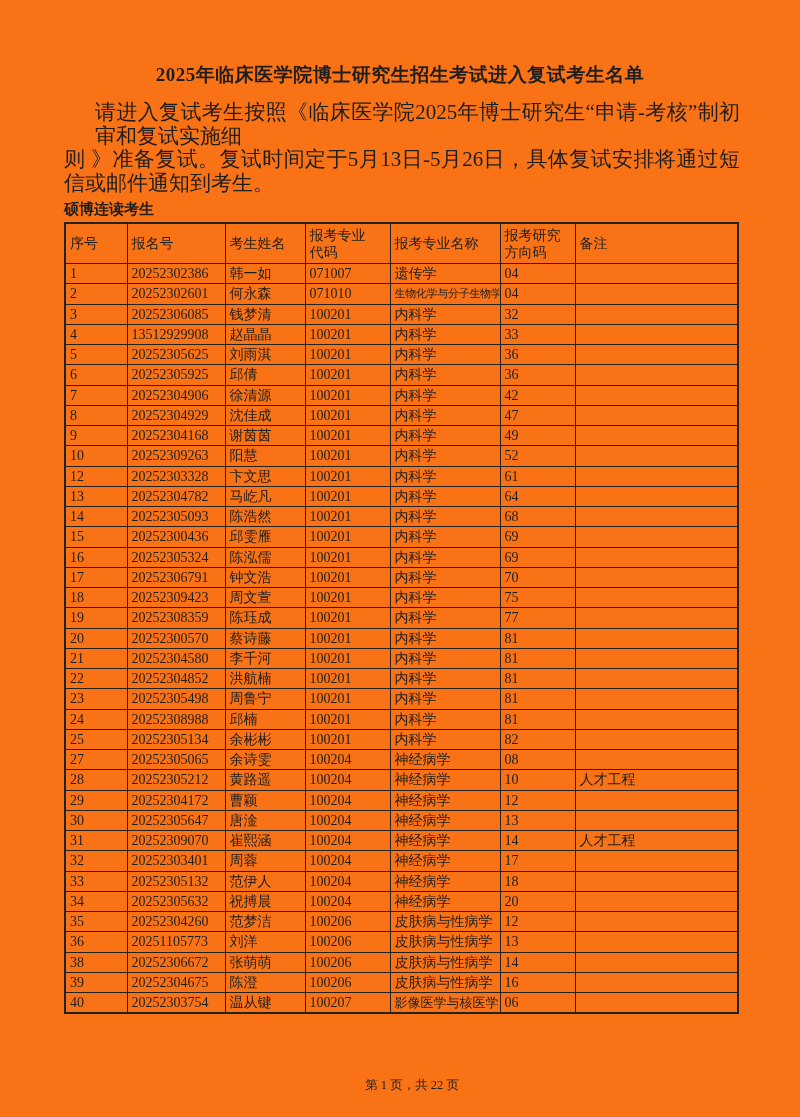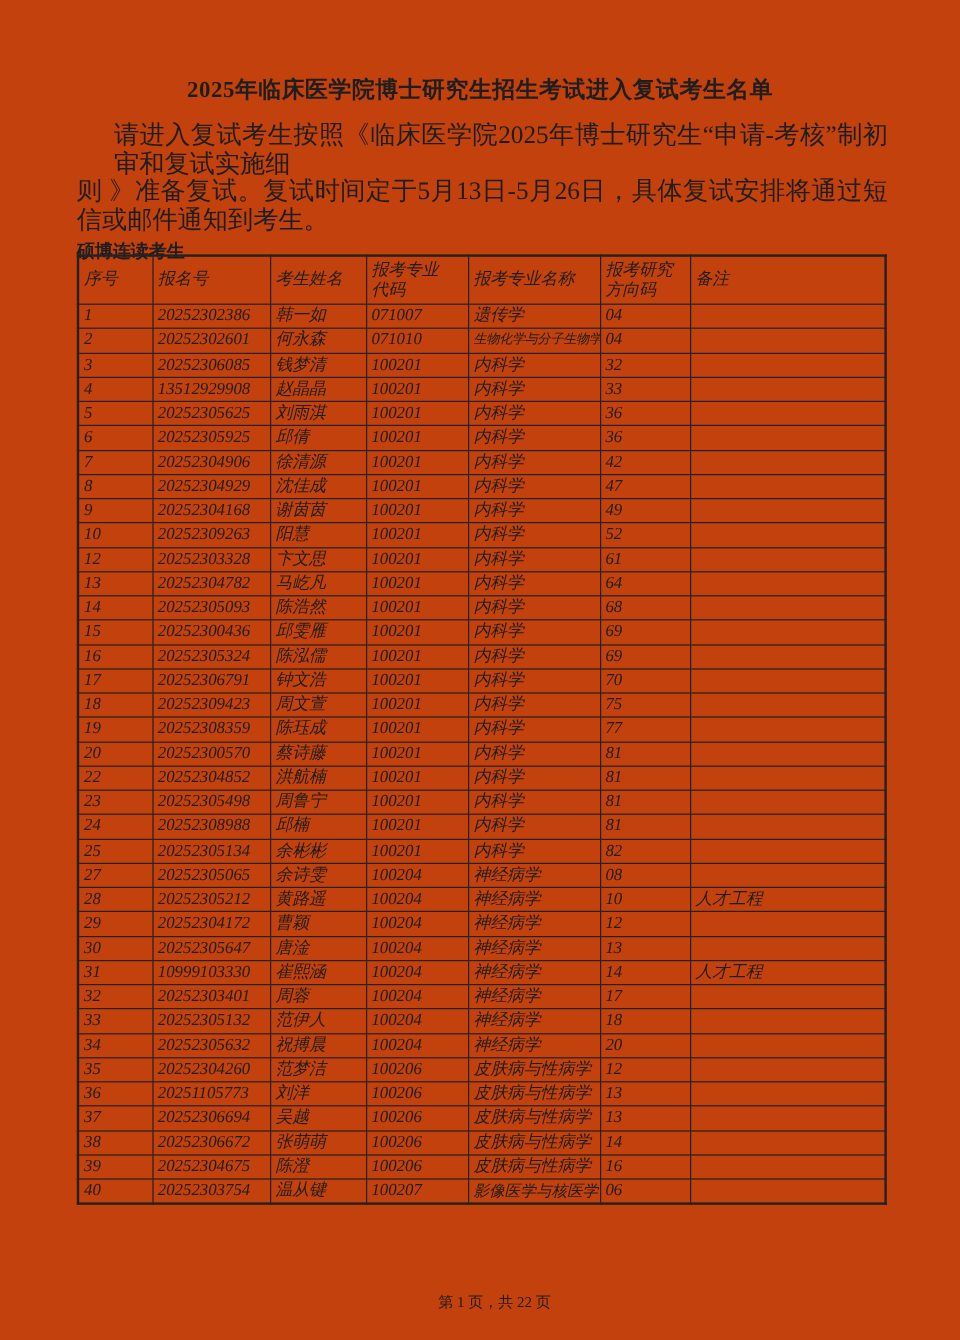--- a/index.html
+++ b/index.html
@@ -1,20 +1,20 @@
 <!DOCTYPE html>
 <html><head>
 <meta charset="utf-8">
 <style>
   html, body { margin: 0; padding: 0; background: #ffffff; }
   .page {
     position: relative;
     width: 800px;
     height: 1117px;
-    background: #c2410c;
+    background: #f97316;
     font-family: "Liberation Serif", serif;
     color: #1e1e1e;
     overflow: hidden;
   }
   .title {
     position: absolute;
     top: 62px;
     left: 0;
     width: 100%;
     text-align: center;
@@ -34,27 +34,26 @@
   .intro .line1 { padding-left: 31px; }
   .section-title {
     position: absolute;
     top: 200px;
     left: 64px;
     font-size: 15px;
     font-weight: bold;
   }
   table.roster {
     position: absolute;
-    top: 212px;
+    top: 222px;
     left: 64px;
     width: 673px;
     border-collapse: collapse;
     table-layout: fixed;
     border: 2px solid #222222;
-    font-style: italic;
   }
   .roster th, .roster td {
     border: 1px solid #222222;
     padding: 0 4px;
     font-size: 14px;
     font-weight: normal;
     text-align: left;
     vertical-align: middle;
     overflow: hidden;
   }
@@ -282,20 +281,29 @@
         <tr>
           <td>20</td>
           <td>20252300570</td>
           <td>蔡诗藤</td>
           <td>100201</td>
           <td>内科学</td>
           <td>81</td>
           <td></td>
         </tr>
         <tr>
+          <td>21</td>
+          <td>20252304580</td>
+          <td>李千河</td>
+          <td>100201</td>
+          <td>内科学</td>
+          <td>81</td>
+          <td></td>
+        </tr>
+        <tr>
           <td>22</td>
           <td>20252304852</td>
           <td>洪航楠</td>
           <td>100201</td>
           <td>内科学</td>
           <td>81</td>
           <td></td>
         </tr>
         <tr>
           <td>23</td>
@@ -355,21 +363,21 @@
           <td>30</td>
           <td>20252305647</td>
           <td>唐淦</td>
           <td>100204</td>
           <td>神经病学</td>
           <td>13</td>
           <td></td>
         </tr>
         <tr>
           <td>31</td>
-          <td>10999103330</td>
+          <td>20252309070</td>
           <td>崔熙涵</td>
           <td>100204</td>
           <td>神经病学</td>
           <td>14</td>
           <td>人才工程</td>
         </tr>
         <tr>
           <td>32</td>
           <td>20252303401</td>
           <td>周蓉</td>
@@ -408,29 +416,20 @@
         <tr>
           <td>36</td>
           <td>20251105773</td>
           <td>刘洋</td>
           <td>100206</td>
           <td>皮肤病与性病学</td>
           <td>13</td>
           <td></td>
         </tr>
         <tr>
-          <td>37</td>
-          <td>20252306694</td>
-          <td>吴越</td>
-          <td>100206</td>
-          <td>皮肤病与性病学</td>
-          <td>13</td>
-          <td></td>
-        </tr>
-        <tr>
           <td>38</td>
           <td>20252306672</td>
           <td>张萌萌</td>
           <td>100206</td>
           <td>皮肤病与性病学</td>
           <td>14</td>
           <td></td>
         </tr>
         <tr>
           <td>39</td>

